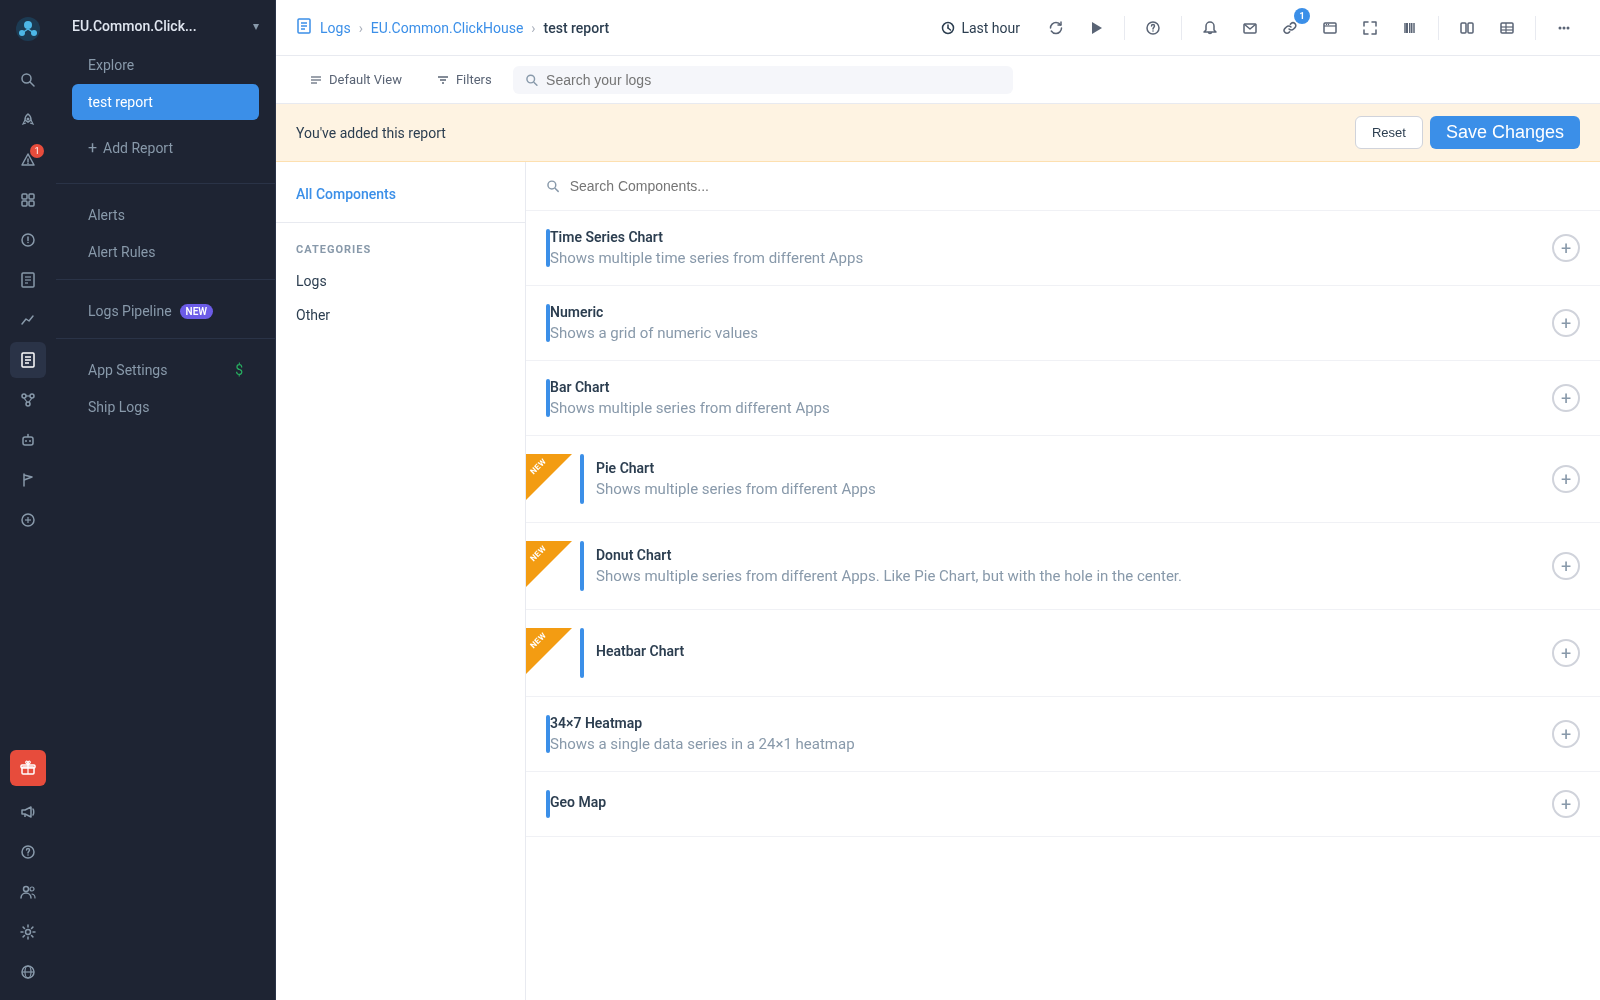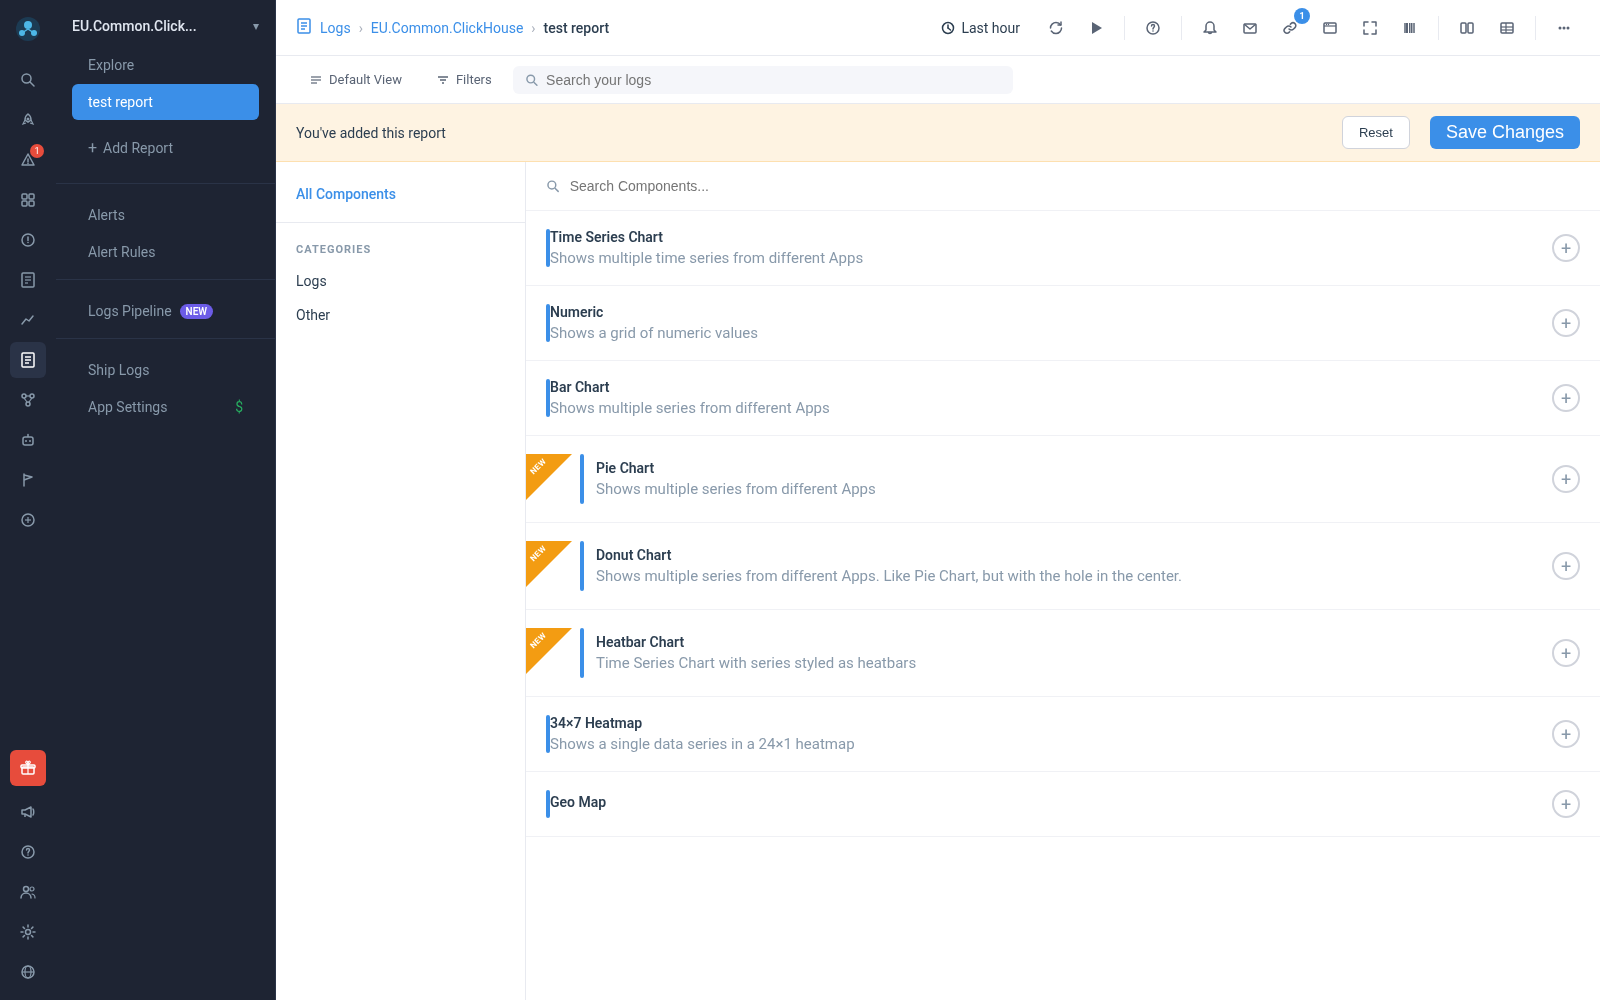--- a/index.html
+++ b/index.html
@@ -236,21 +236,21 @@
       background: #fef3e2;
       border-bottom: 1px solid #fde0b0;
       flex-shrink: 0;
     }
     .notification-text {
       color: #2c3e50;
       font-size: 14px;
     }
     .notification-actions {
       display: flex;
-      gap: 20px;
+      gap: 7px;
     }
     .btn-reset {
       padding: 6px 16px;
       background: #fff;
       border: 1px solid #d0d3db;
       border-radius: 6px;
       font-size: 13px;
       color: #2c3e50;
       cursor: pointer;
     }
@@ -553,25 +553,25 @@
   </div>
 
   <div style="border-top: 1px solid #2a3347; padding: 12px 8px 8px;">
     <div class="nav-item" style="display:flex;align-items:center;gap:8px;">
       <span>Logs Pipeline</span>
       <span class="new-badge">NEW</span>
     </div>
   </div>
 
   <div style="border-top: 1px solid #2a3347; padding: 12px 8px 8px;">
-    <div class="nav-item">Ship Logs</div>
     <div class="nav-item" style="display:flex;align-items:center;justify-content:space-between;">
       <span>App Settings</span>
       <span class="dollar-badge">$</span>
     </div>
+    <div class="nav-item">Ship Logs</div>
   </div>
 </div>
 
 <div class="main-content">
 
   <div class="top-bar">
     <div class="breadcrumb">
       <span>
         <svg width="16" height="16" viewBox="0 0 16 16" fill="none">
             <rect x="2" y="1" width="12" height="14" rx="1" stroke="#3b8fe8" stroke-width="1.5"></rect>
@@ -796,21 +796,20 @@
       </div>
 
       <div class="component-item" style="padding-left:0;">
         <div style="width:50px;height:50px;position:relative;flex-shrink:0;">
           <div style="width:0;height:0;border-style:solid;border-width:46px 46px 0 0;border-color:#f39c12 transparent transparent transparent;"></div>
           <span style="position:absolute;top:8px;left:3px;color:#fff;font-size:8px;font-weight:700;transform:rotate(-45deg);letter-spacing:0.5px;">NEW</span>
         </div>
         <div class="component-left-border" style="margin-left:4px;"></div>
         <div class="component-info" style="margin-left:12px;">
           <div class="component-title">Heatbar Chart</div>
-          <div class="component-desc">Time Series Chart with series styled as heatbars</div>
         </div>
         <div class="component-add-btn">+</div>
       </div>
 
       <div class="component-item">
         <div class="component-left-border"></div>
         <div class="component-info">
           <div class="component-title">34×7 Heatmap</div>
           <div class="component-desc">Shows a single data series in a 24×1 heatmap</div>
         </div>

